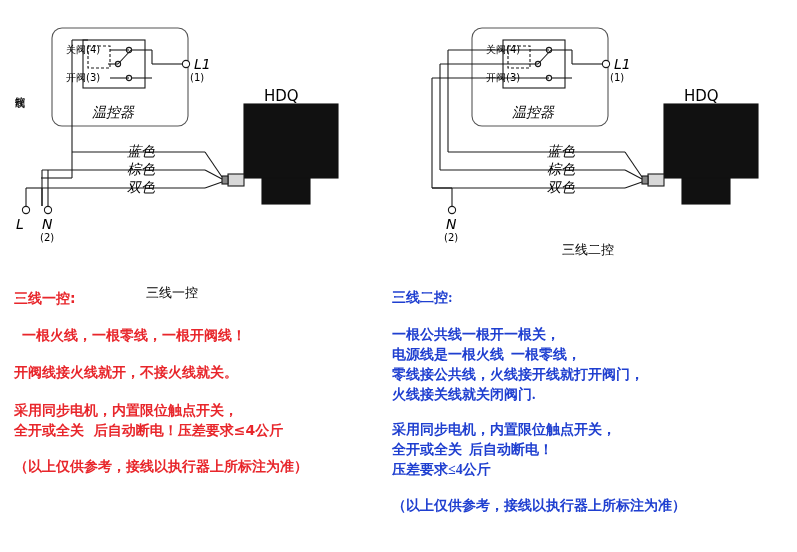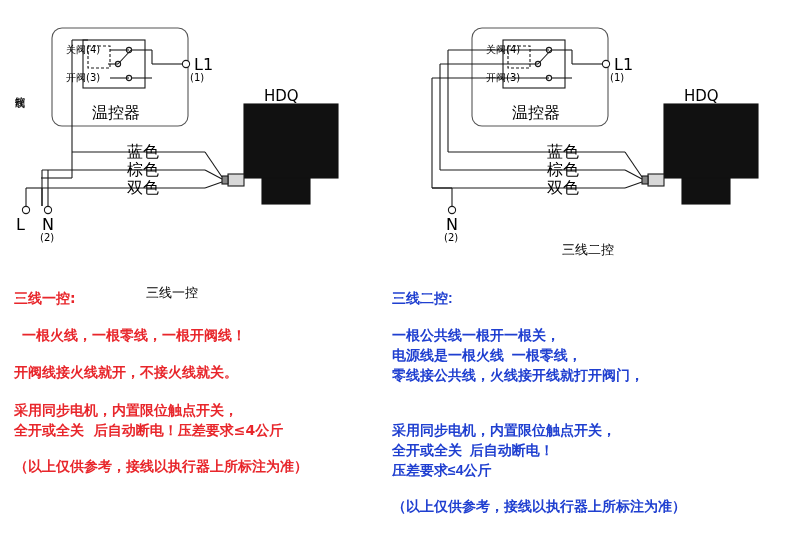--- a/index.html
+++ b/index.html
@@ -25,41 +25,41 @@
     height: 552px;
   }
   .lbl {
     position: absolute;
     font-family: "DejaVu Sans", "Liberation Sans", sans-serif;
     color: #000000;
     white-space: pre;
     line-height: 1.15;
   }
   .lbl-sm { font-size: 10px; }
-  .lbl-md { font-size: 16px; }
+  .lbl-md { font-size: 14px; font-style: italic; }
   .lbl-hdq { font-size: 15px; }
   .cap { font-size: 13px; font-weight: normal; }
   .vert {
     writing-mode: vertical-rl;
     text-orientation: upright;
     letter-spacing: 1px;
   }
   .red {
     position: absolute;
     color: #e8262b;
     font-family: "DejaVu Sans", "Liberation Sans", sans-serif;
     font-size: 14px;
     font-weight: bold;
     white-space: pre;
     line-height: 20px;
   }
   .blue {
     position: absolute;
     color: #1f3fd0;
-    font-family: Liberation Sans, sans-serif;
+    font-family: Liberation Serif, serif;
     font-size: 14px;
     font-weight: bold;
     white-space: pre;
     line-height: 20px;
   }
   .watermark {
     position: absolute;
     left: 196px;
     top: 142px;
     font-family: "DejaVu Sans", "Liberation Sans", sans-serif;
@@ -205,18 +205,19 @@
   <div class="red" style="left:22px; top:325px;">一根火线，一根零线，一根开阀线！</div>
   <div class="red" style="left:14px; top:362px;">开阀线接火线就开，不接火线就关。</div>
   <div class="red" style="left:14px; top:400px;">采用同步电机，内置限位触点开关，</div>
   <div class="red" style="left:14px; top:420px;">全开或全关  后自动断电！压差要求≤4公斤</div>
   <div class="red" style="left:14px; top:456px;">（以上仅供参考，接线以执行器上所标注为准）</div>
 
   <div class="blue" style="left:392px; top:288px;">三线二控:</div>
   <div class="blue" style="left:392px; top:325px;">一根公共线一根开一根关，</div>
   <div class="blue" style="left:392px; top:345px;">电源线是一根火线  一根零线，</div>
   <div class="blue" style="left:392px; top:365px;">零线接公共线，火线接开线就打开阀门，</div>
+  <div class="blue" style="left:392px; top:385px;">火线接关线就关闭阀门.</div>
   <div class="blue" style="left:392px; top:420px;">采用同步电机，内置限位触点开关，</div>
   <div class="blue" style="left:392px; top:440px;">全开或全关  后自动断电！</div>
   <div class="blue" style="left:392px; top:460px;">压差要求≤4公斤</div>
   <div class="blue" style="left:392px; top:496px;">（以上仅供参考，接线以执行器上所标注为准）</div>
 
 </div>
 
 </body></html>

